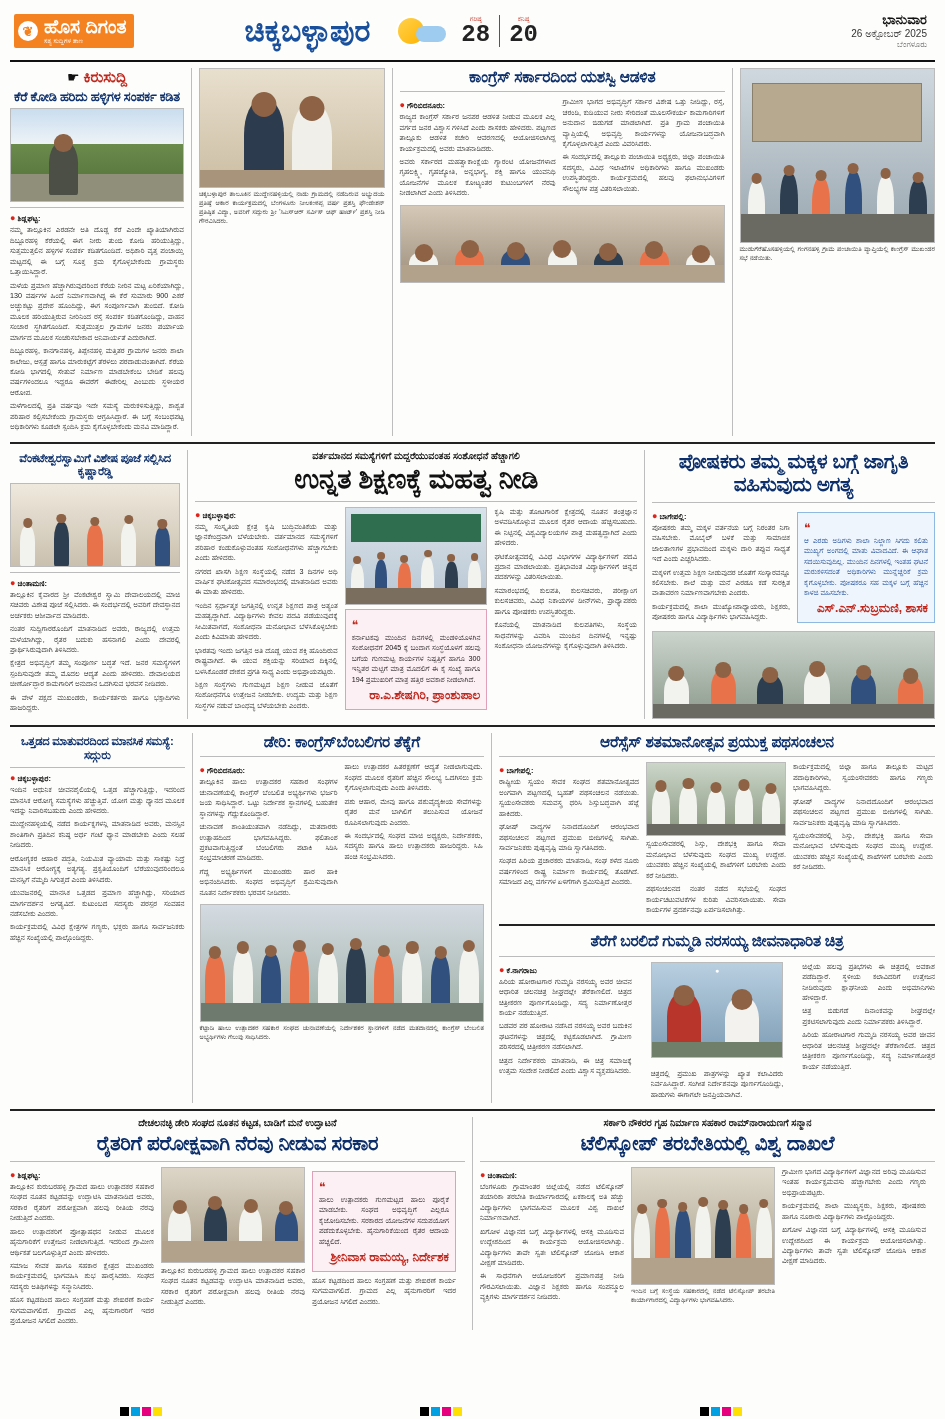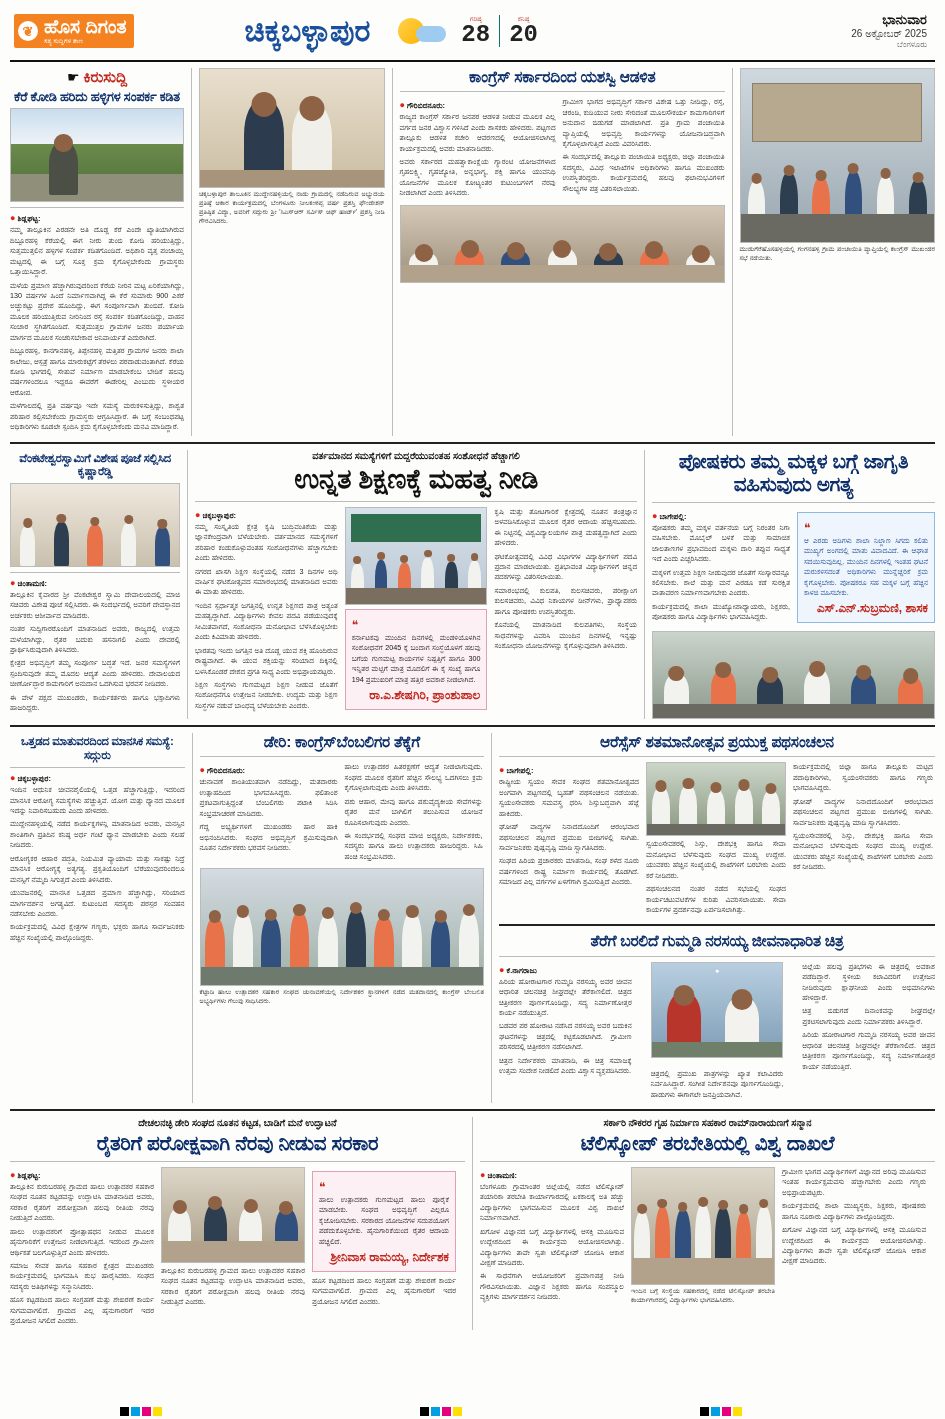--- a/index.html
+++ b/index.html
@@ -364,20 +364,21 @@
       </div>
 
       <div class="divider-v"></div>
 
       <div class="col" style="width:290px">
         <div class="headline h-md">ಡೇರಿ: ಕಾಂಗ್ರೆಸ್‌ಬೆಂಬಲಿಗರ ತೆಕ್ಕೆಗೆ</div>
         <div class="hr-thin"></div>
         <div style="display:flex;gap:7px">
           <div style="width:138px">
             <div class="byline"><span class="dot">●</span> <span>ಗೌರಿಬಿದನೂರು:</span></div>
+            <p class="body">ತಾಲ್ಲೂಕಿನ ಹಾಲು ಉತ್ಪಾದಕರ ಸಹಕಾರ ಸಂಘಗಳ ಚುನಾವಣೆಯಲ್ಲಿ ಕಾಂಗ್ರೆಸ್ ಬೆಂಬಲಿತ ಅಭ್ಯರ್ಥಿಗಳು ಭರ್ಜರಿ ಜಯ ಸಾಧಿಸಿದ್ದಾರೆ. ಒಟ್ಟು ನಿರ್ದೇಶಕ ಸ್ಥಾನಗಳಲ್ಲಿ ಬಹುತೇಕ ಸ್ಥಾನಗಳನ್ನು ಗೆದ್ದುಕೊಂಡಿದ್ದಾರೆ.</p>
             <p class="body">ಚುನಾವಣೆ ಶಾಂತಿಯುತವಾಗಿ ನಡೆದಿದ್ದು, ಮತದಾರರು ಉತ್ಸಾಹದಿಂದ ಭಾಗವಹಿಸಿದ್ದರು. ಫಲಿತಾಂಶ ಪ್ರಕಟವಾಗುತ್ತಿದ್ದಂತೆ ಬೆಂಬಲಿಗರು ಪಟಾಕಿ ಸಿಡಿಸಿ ಸಂಭ್ರಮಾಚರಣೆ ಮಾಡಿದರು.</p>
             <p class="body">ಗೆದ್ದ ಅಭ್ಯರ್ಥಿಗಳಿಗೆ ಮುಖಂಡರು ಹಾರ ಹಾಕಿ ಅಭಿನಂದಿಸಿದರು. ಸಂಘದ ಅಭಿವೃದ್ಧಿಗೆ ಶ್ರಮಿಸುವುದಾಗಿ ನೂತನ ನಿರ್ದೇಶಕರು ಭರವಸೆ ನೀಡಿದರು.</p>
           </div>
           <div style="width:138px">
             <p class="body">ಹಾಲು ಉತ್ಪಾದಕರ ಹಿತರಕ್ಷಣೆಗೆ ಆದ್ಯತೆ ನೀಡಲಾಗುವುದು. ಸಂಘದ ಮೂಲಕ ರೈತರಿಗೆ ಹೆಚ್ಚಿನ ಸೌಲಭ್ಯ ಒದಗಿಸಲು ಕ್ರಮ ಕೈಗೊಳ್ಳಲಾಗುವುದು ಎಂದು ತಿಳಿಸಿದರು.</p>
             <p class="body">ಪಶು ಆಹಾರ, ಮೇವು ಹಾಗೂ ಪಶುವೈದ್ಯಕೀಯ ಸೇವೆಗಳನ್ನು ರೈತರ ಮನೆ ಬಾಗಿಲಿಗೆ ತಲುಪಿಸುವ ಯೋಜನೆ ರೂಪಿಸಲಾಗುವುದು ಎಂದರು.</p>
             <p class="body">ಈ ಸಂದರ್ಭದಲ್ಲಿ ಸಂಘದ ಮಾಜಿ ಅಧ್ಯಕ್ಷರು, ನಿರ್ದೇಶಕರು, ಸದಸ್ಯರು ಹಾಗೂ ಹಾಲು ಉತ್ಪಾದಕರು ಹಾಜರಿದ್ದರು. ಸಿಹಿ ಹಂಚಿ ಸಂಭ್ರಮಿಸಿದರು.</p>
           </div>
         </div>
         <div class="photo" style="height:118px;margin-top:3px">

